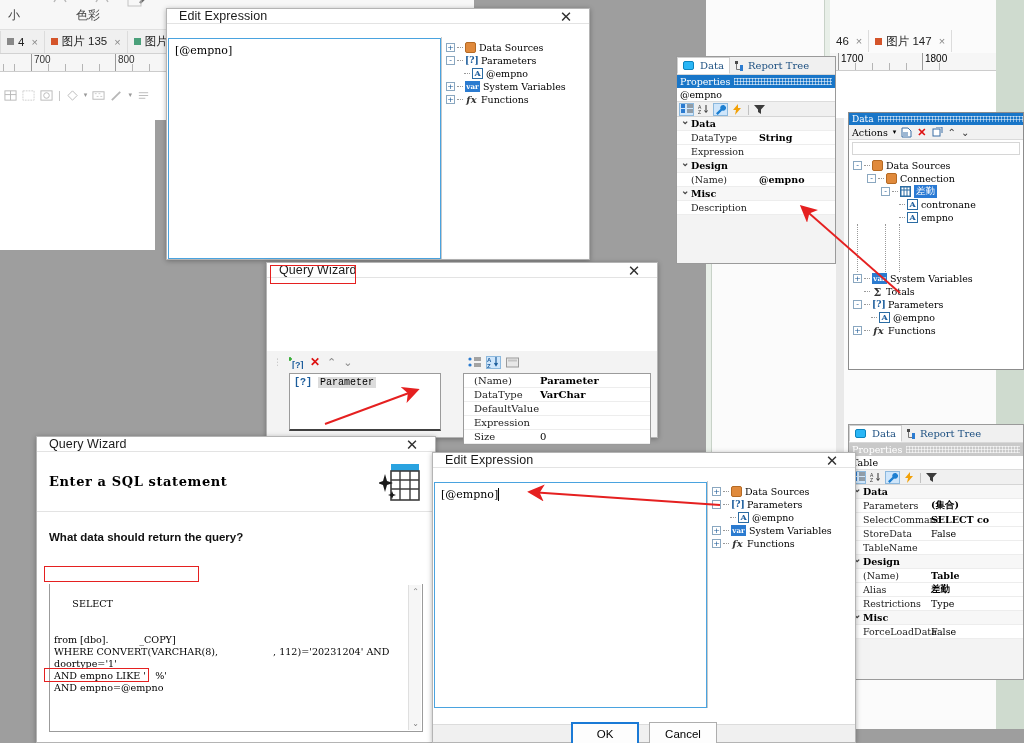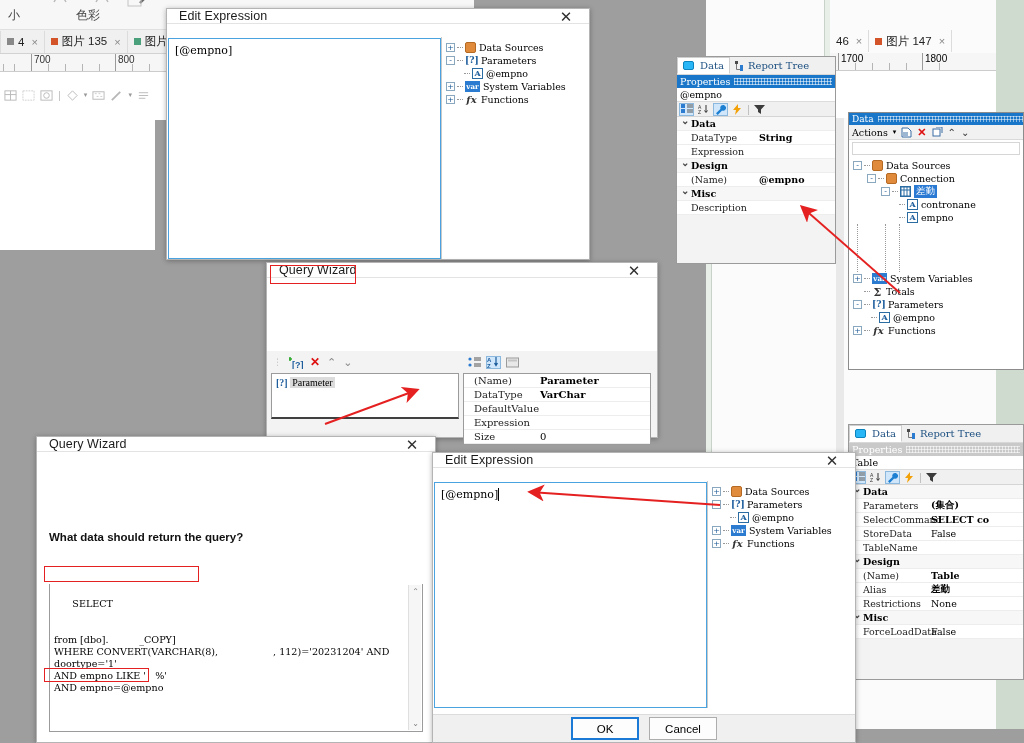--- a/index.html
+++ b/index.html
@@ -107,35 +107,35 @@
   .ee-tree { width:148px; border-left:1px solid #c9c9c9; background:#fff; }
 
   
   #qw1 { left:266px; top:262px; width:392px; height:176px; }
   .qw-hero { height:60px; background:#fff; position:relative; border-bottom:1px solid #e3e3e3; }
   .qw-hero .h { position:absolute; left:12px; top:22px; font-family:"DejaVu Serif", serif; font-weight:bold; font-size:13px; letter-spacing:.6px; }
   .wizicon { position:absolute; right:14px; top:10px; width:42px; height:40px; }
   .qw-body { position:absolute; left:0; right:0; bottom:0; top:88px; background:#f3f3f3; display:flex; }
 
   .pl-tb { height:22px; display:flex; align-items:center; gap:7px; padding-left:6px; }
-  .pl-list { background:#fff; border:1px solid #9b9b9b; border-bottom:2px solid #404040; margin:0 4px; height:46px; padding:3px 4px; font-family:Liberation Serif, serif; font-size:10px; }
+  .pl-list { background:#fff; border:1px solid #9b9b9b; border-bottom:2px solid #404040; margin:0 22px; height:58px; padding:3px 4px; font-family:Liberation Mono, monospace; font-size:10px; }
   .pgrid-tb { height:22px; display:flex; align-items:center; gap:4px; padding-left:4px; }
   .pgrid { background:#fff; border:1px solid #9b9b9b; margin-right:6px; font-family:"DejaVu Serif", serif; font-size:10px; }
 
   
   #qw2 { left:36px; top:436px; width:400px; height:307px; }
   .sqlq { font-weight:bold; font-size:11.5px; color:#111; }
   .sqlhint { font-family:"DejaVu Serif", serif; font-size:10.5px; color:#111; }
   .sqlbox { position:absolute; left:12px; right:12px; top:130px; bottom:10px; background:#fff; border:1px solid #9b9b9b; font-family:"DejaVu Serif", serif; font-size:9.6px; line-height:12px; white-space:pre; padding:2px 4px; overflow:hidden; }
   .vscroll { position:absolute; right:1px; top:1px; bottom:1px; width:13px; background:#f6f6f6; border-left:1px solid #dfdfdf; }
   .vsarrow { position:absolute; left:0; width:13px; height:13px; display:flex; align-items:center; justify-content:center; color:#7d7d7d; font-size:8px; }
 
   
   #editExpr2 { left:432px; top:452px; width:424px; height:291px; }
-  .ee-foot { position:absolute; left:0; right:0; bottom:0; height:28px; background:#f0f0f0; border-top:1px solid #dcdcdc; display:flex; align-items:center; justify-content:center; gap:10px; }
+  .ee-foot { position:absolute; left:0; right:0; bottom:0; height:18px; background:#f0f0f0; border-top:1px solid #dcdcdc; display:flex; align-items:center; justify-content:center; gap:10px; }
   .btn { width:68px; height:23px; border:1px solid #adadad; background:#fdfdfd; font-size:11.5px; display:flex; align-items:center; justify-content:center; }
   .btn.primary { border:2px solid #1a7ad6; }
 
   
   #bottomband { left:0; bottom:0; width:1024px; height:14px; background:#9e9e9e; }
 </style>
 </head>
 <body>
 
 <div class="abs" id="hostTopLeft">
@@ -502,21 +502,21 @@
     <div class="grow">
       <span class="gname">(Name)</span>
       <span class="gval">Table</span>
     </div>
     <div class="grow">
       <span class="gname">Alias</span>
       <span class="gval">差勤</span>
     </div>
     <div class="grow">
       <span class="gname">Restrictions</span>
-      <span class="gval plain">None</span>
+      <span class="gval plain">Type</span>
     </div>
     <div class="grow gcat">Misc</div>
     <div class="grow">
       <span class="gname">ForceLoadData</span>
       <span class="gval plain">False</span>
     </div>
   </div>
 </div>
 
 <div class="abs win" id="editExpr1">
@@ -634,20 +634,30 @@
     </div>
   </div>
 </div>
 <div class="redbox" style="left:270px;top:265px;width:86px;height:19px;"></div>
 
 <div class="abs win" id="qw2">
   <div class="win-title">
     <span class="t">Query Wizard</span>
     <span class="closebtn">✕</span>
   </div>
+  <div class="qw-hero">
+    <span class="h">Enter a SQL statement</span>
+    <svg class="wizicon" viewBox="0 0 42 40">
+      <rect x="12" y="2" width="28" height="7" fill="#2aa3e0"></rect>
+      <rect x="12" y="9" width="28" height="29" fill="#fff" stroke="#3c3c3c" stroke-width="1.6"></rect>
+      <path d="M12 18h28M12 27h28M21 9v29M31 9v29" stroke="#3c3c3c" stroke-width="1.4"></path>
+      <path d="M6 12 L8 19 L14 21 L8 23 L6 30 L4 23 L-1 21 L4 19 Z" fill="#1b1b1b"></path>
+      <path d="M13 29 L14.2 32 L17 33 L14.2 34 L13 37 L11.8 34 L9 33 L11.8 32 Z" fill="#1b1b1b"></path>
+    </svg>
+  </div>
   <div class="abs" style="left:0;top:88px;right:0;bottom:0;background:#fff;">
     <div style="position:absolute;left:12px;top:6px;" class="sqlq">What data should return the query?</div>
 
 
     <div class="sqlbox" style="top:59px;border-top:none;">
       <span>SELECT
 
 
 from [dbo].          _COPY]
 WHERE CONVERT(VARCHAR(8),                  , 112)='20231204' AND

